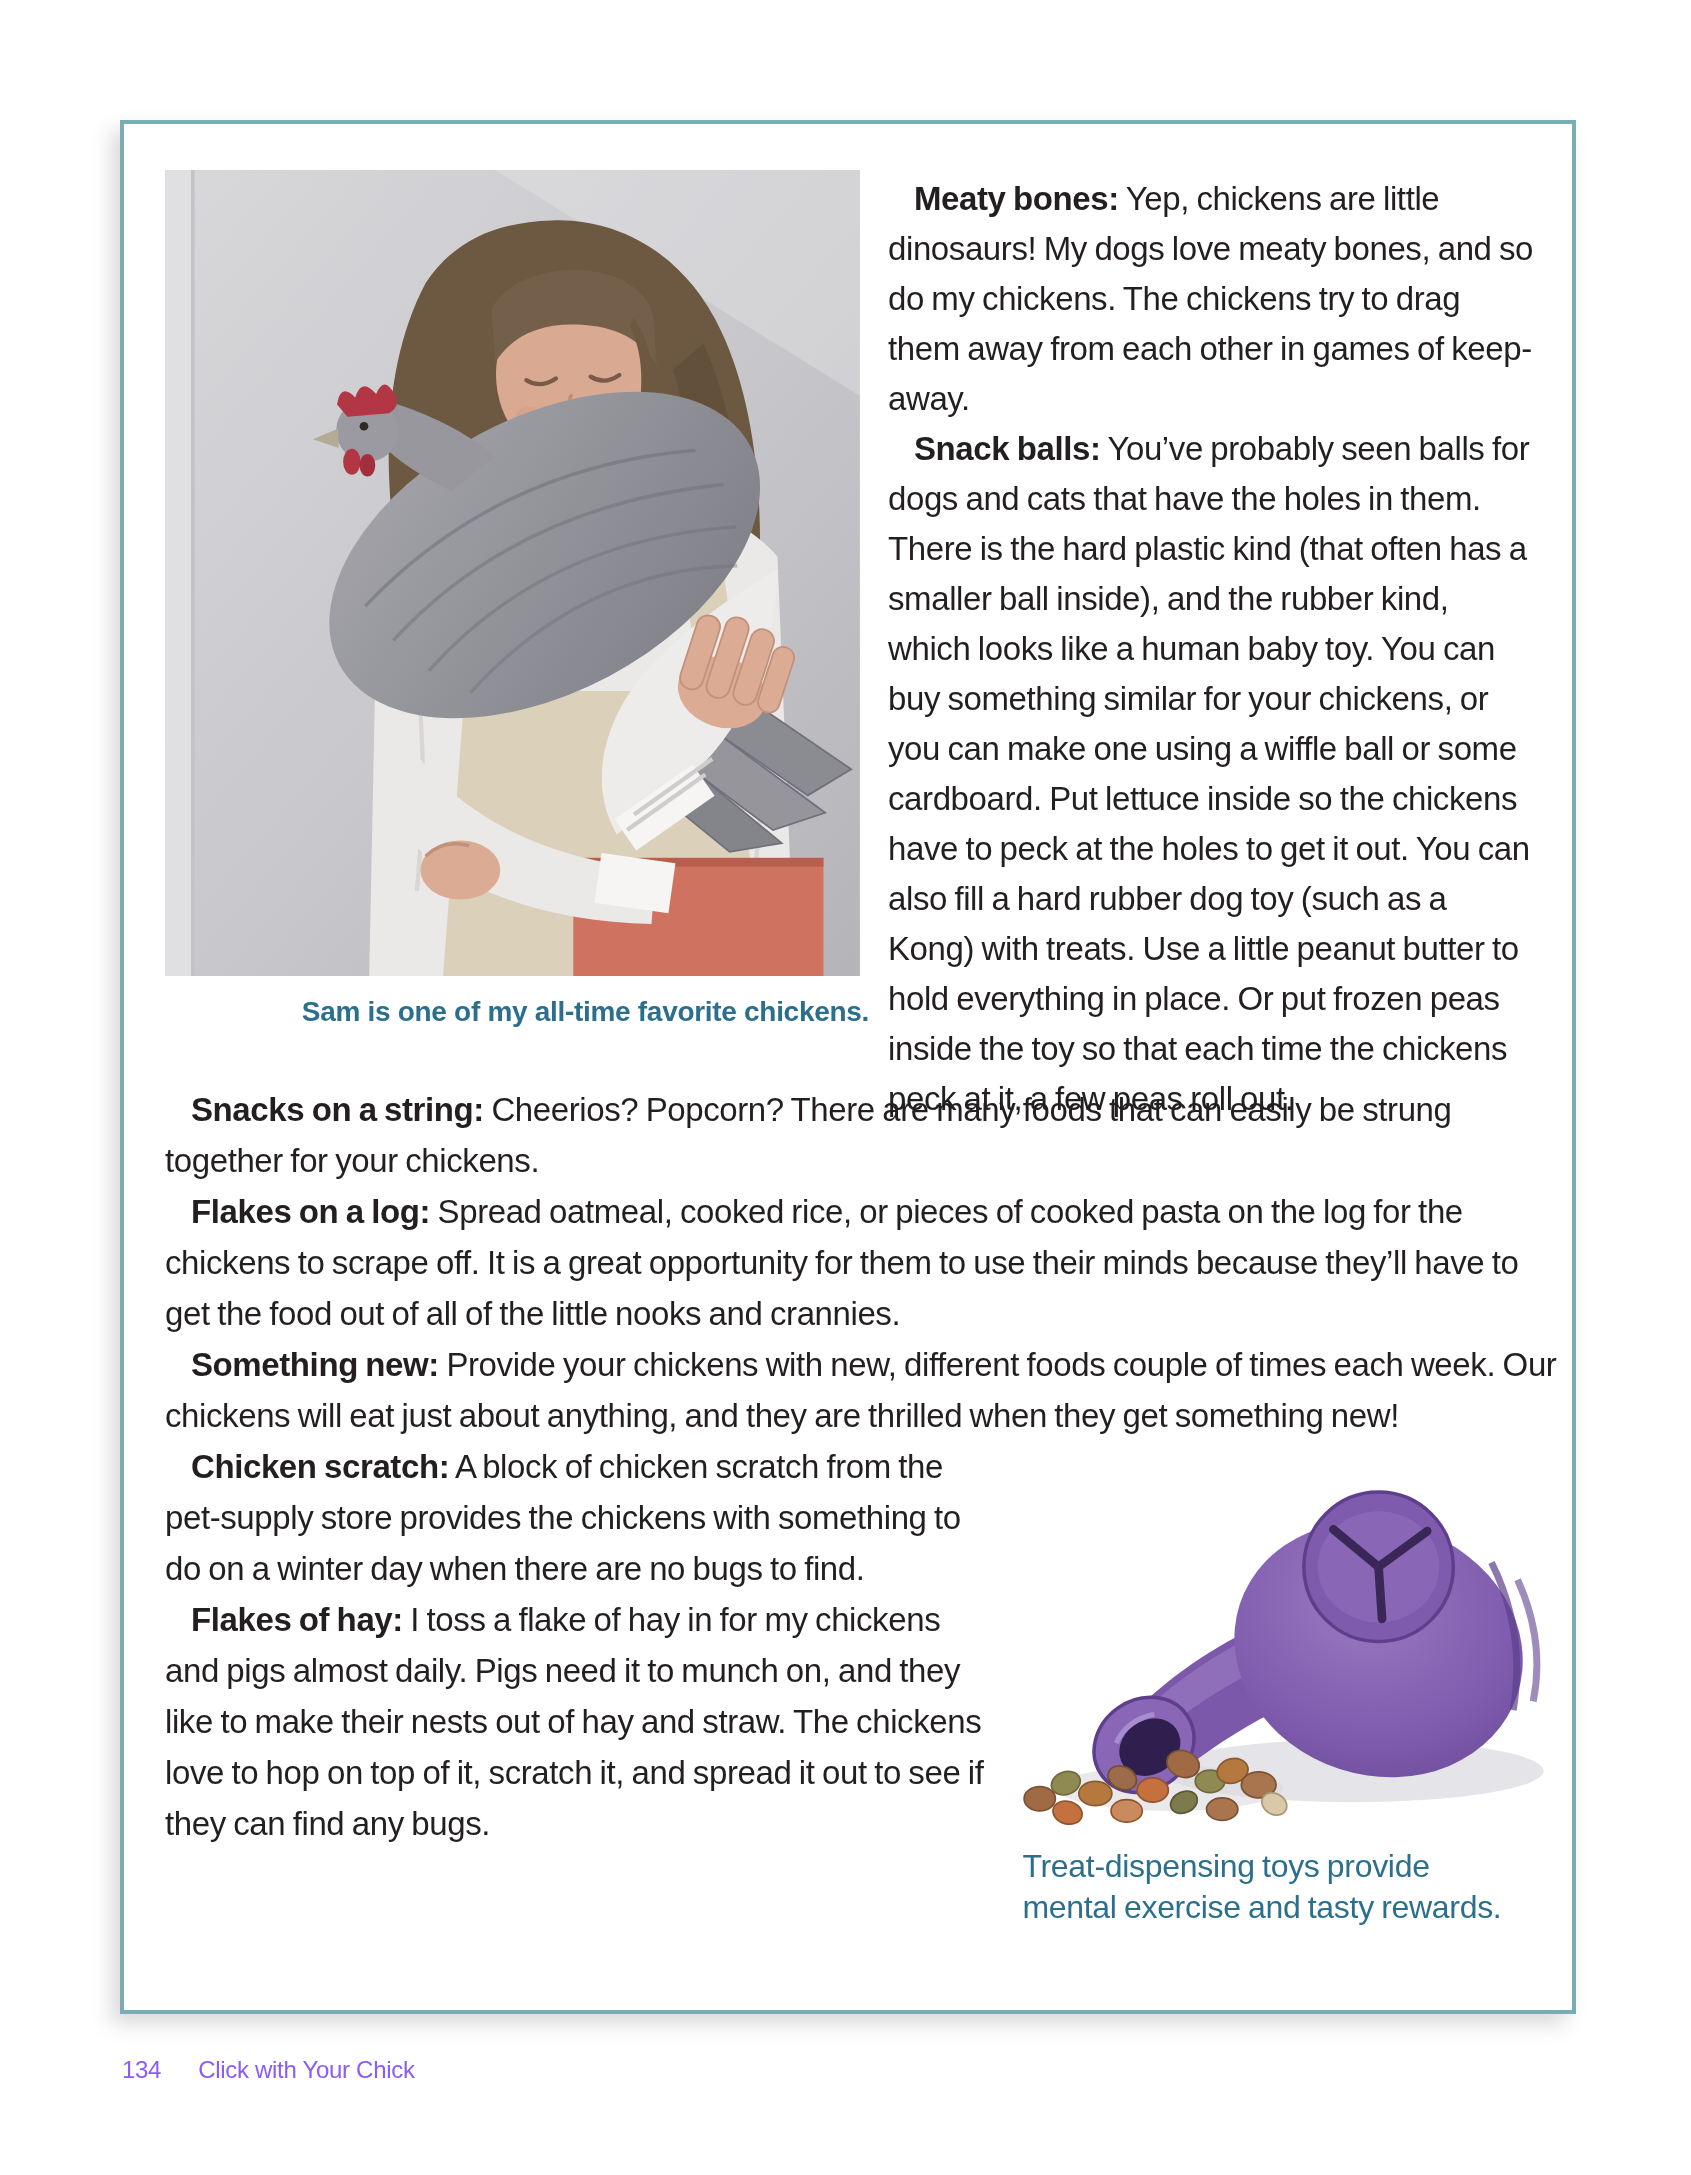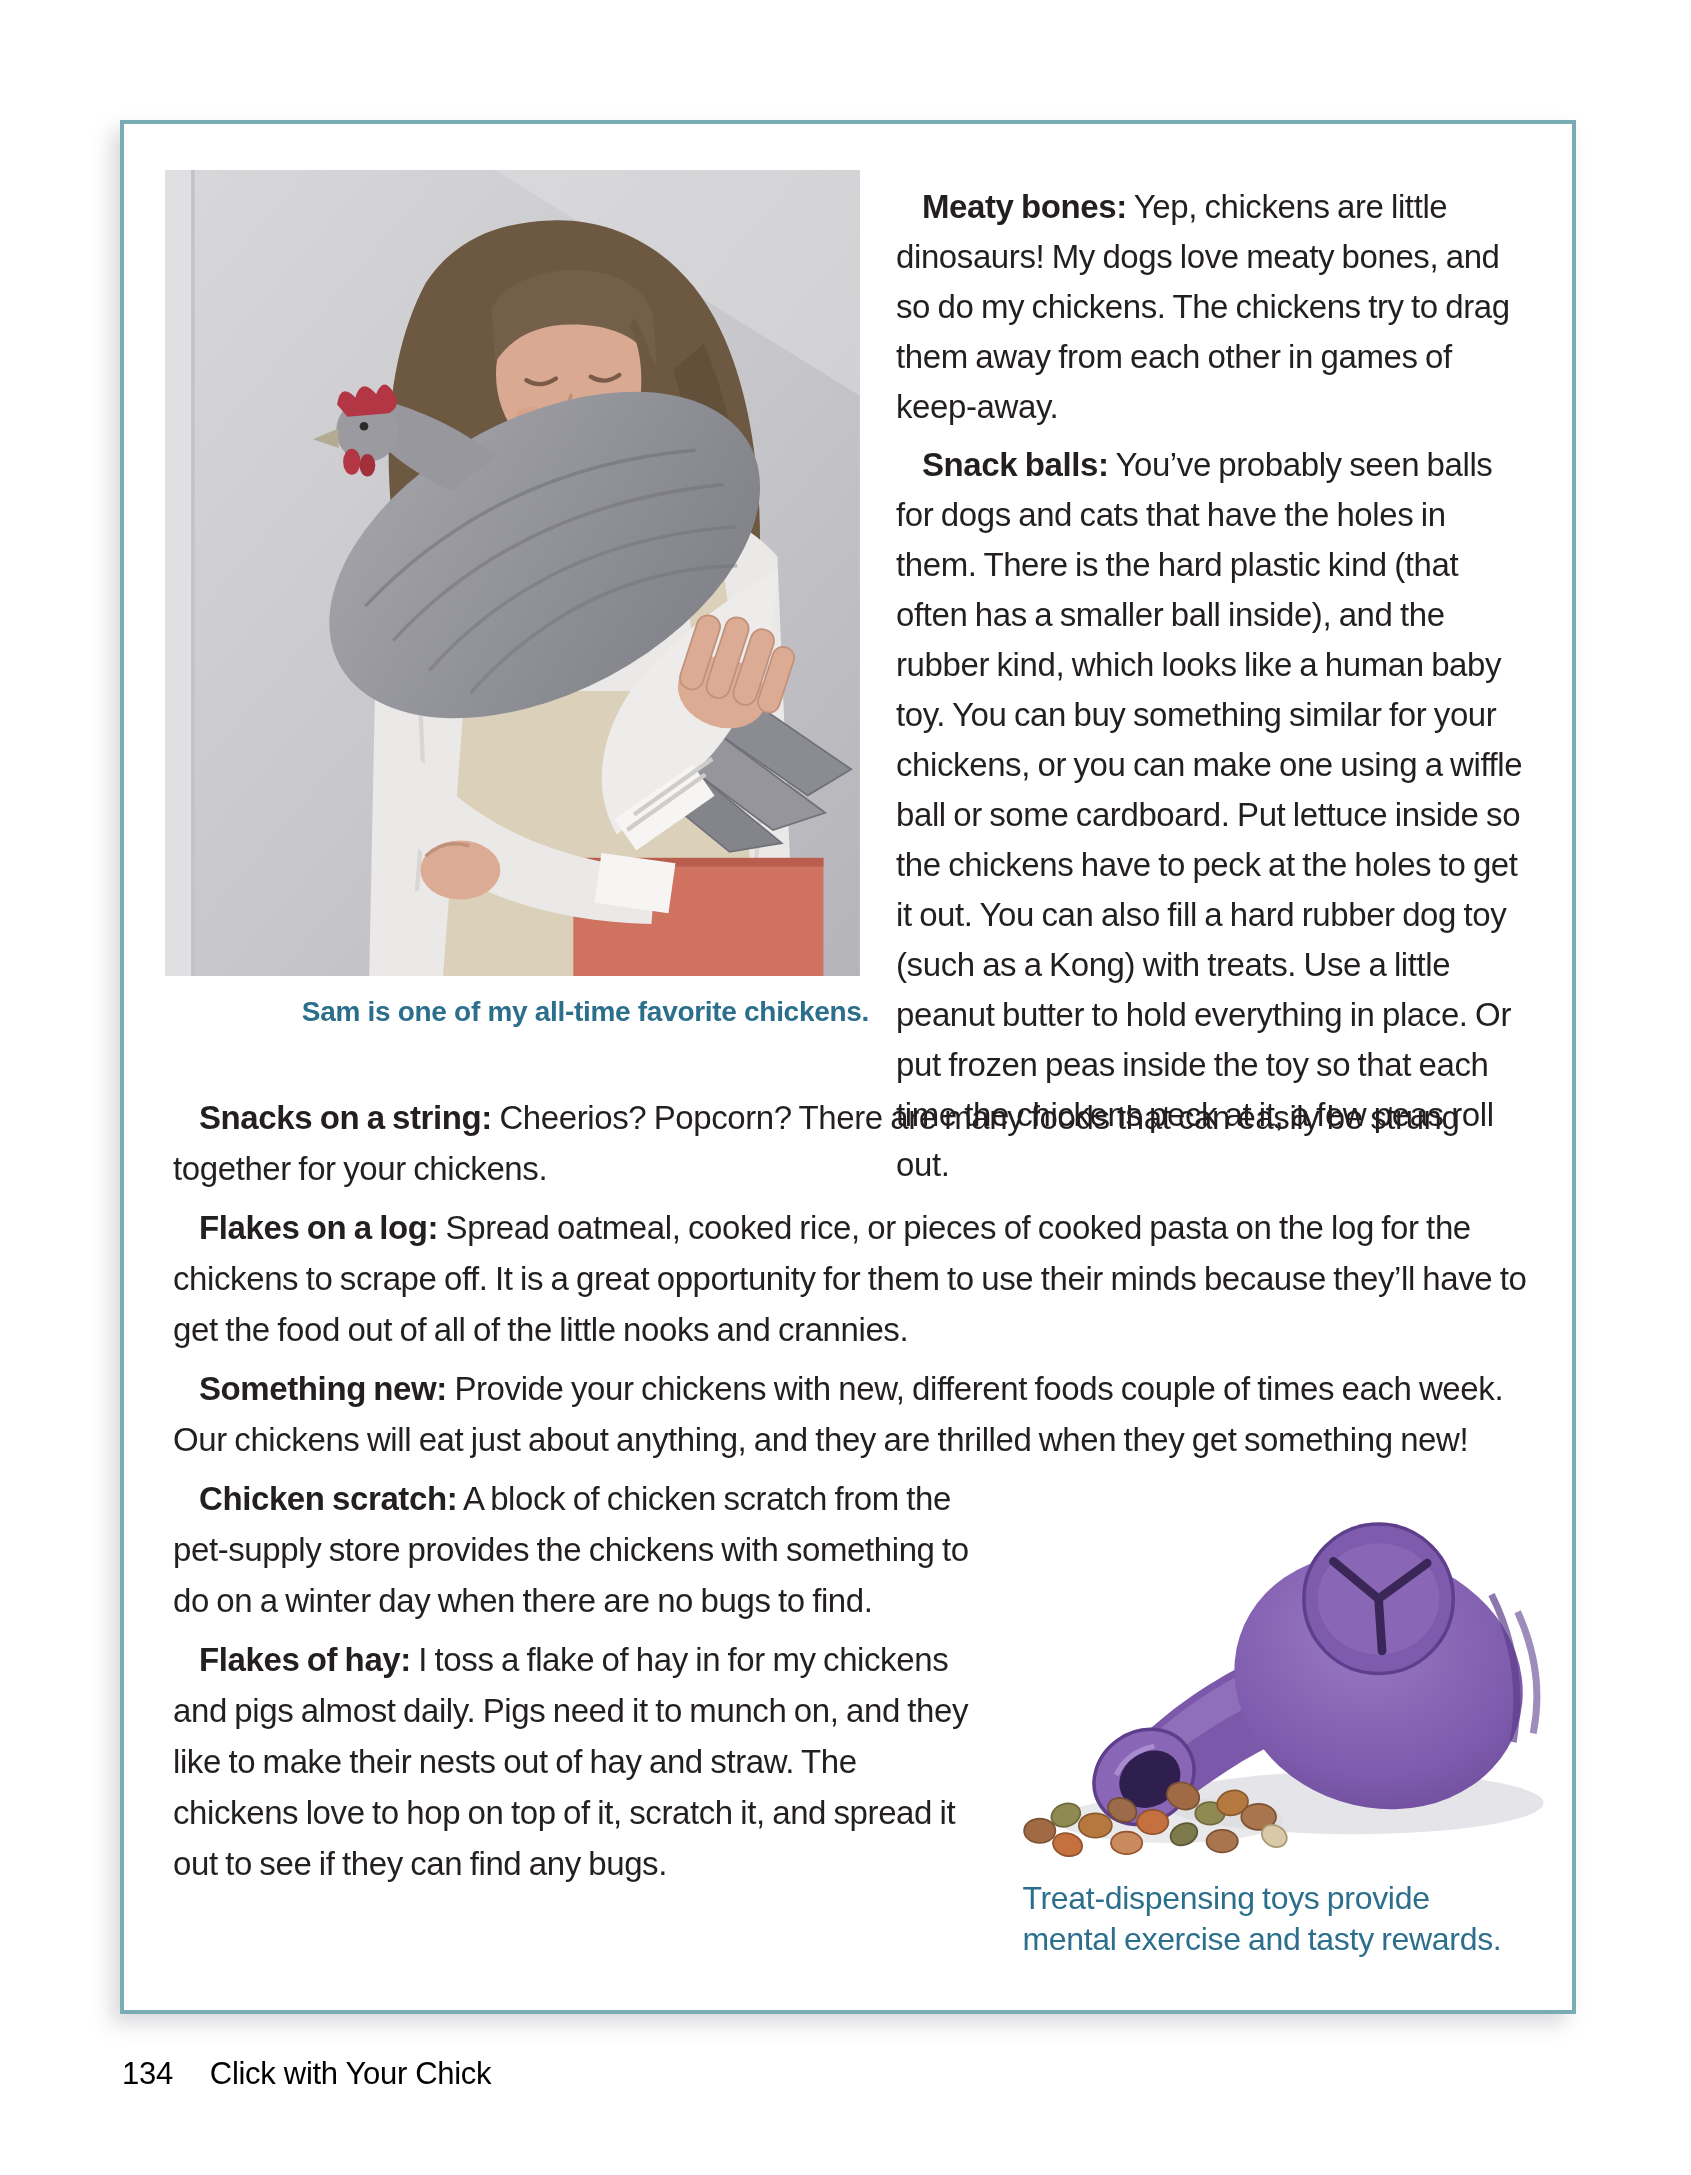--- a/index.html
+++ b/index.html
@@ -23,33 +23,33 @@
     font-size:28px;font-weight:bold;color:#2b6f8d;letter-spacing:-0.3px;text-align:right;
   }
   .rcol{
     position:absolute;left:888px;top:174px;width:647px;
     font-size:33px;line-height:50px;letter-spacing:-0.4px;word-spacing:-1.3px;
   }
   .flow{
     position:absolute;left:165px;top:1084px;width:1396px;
     font-size:33px;line-height:51px;letter-spacing:-0.4px;word-spacing:-1.3px;
   }
-  .para{margin:8px;text-indent:26px;text-align:left;}
+  .para{margin:0;text-indent:26px;text-align:left;}
   .para b{font-weight:bold;}
   .toy-box{
     float:right;width:556px;height:487px;margin-left:17.4px;
   }
   .toy-art{display:block;margin-top:43px;}
   .caption2{
     margin-top:14px;padding-left:17.4px;text-indent:0;
     font-size:32px;font-weight:normal;line-height:41px;color:#2b6f8d;
     letter-spacing:-0.3px;
   }
   .footer{
-    position:absolute;left:122px;top:2056px;font-size:31px;color:#000000;
+    position:absolute;left:122px;top:2056px;font-size:24px;color:#8b5cf6;
     letter-spacing:-0.3px;
   }
   .footer .pnum{display:inline-block;}
   .footer .btitle{display:inline-block;margin-left:37px;}
 </style>
 </head>
 <body>
 
 <div class="page">
 

